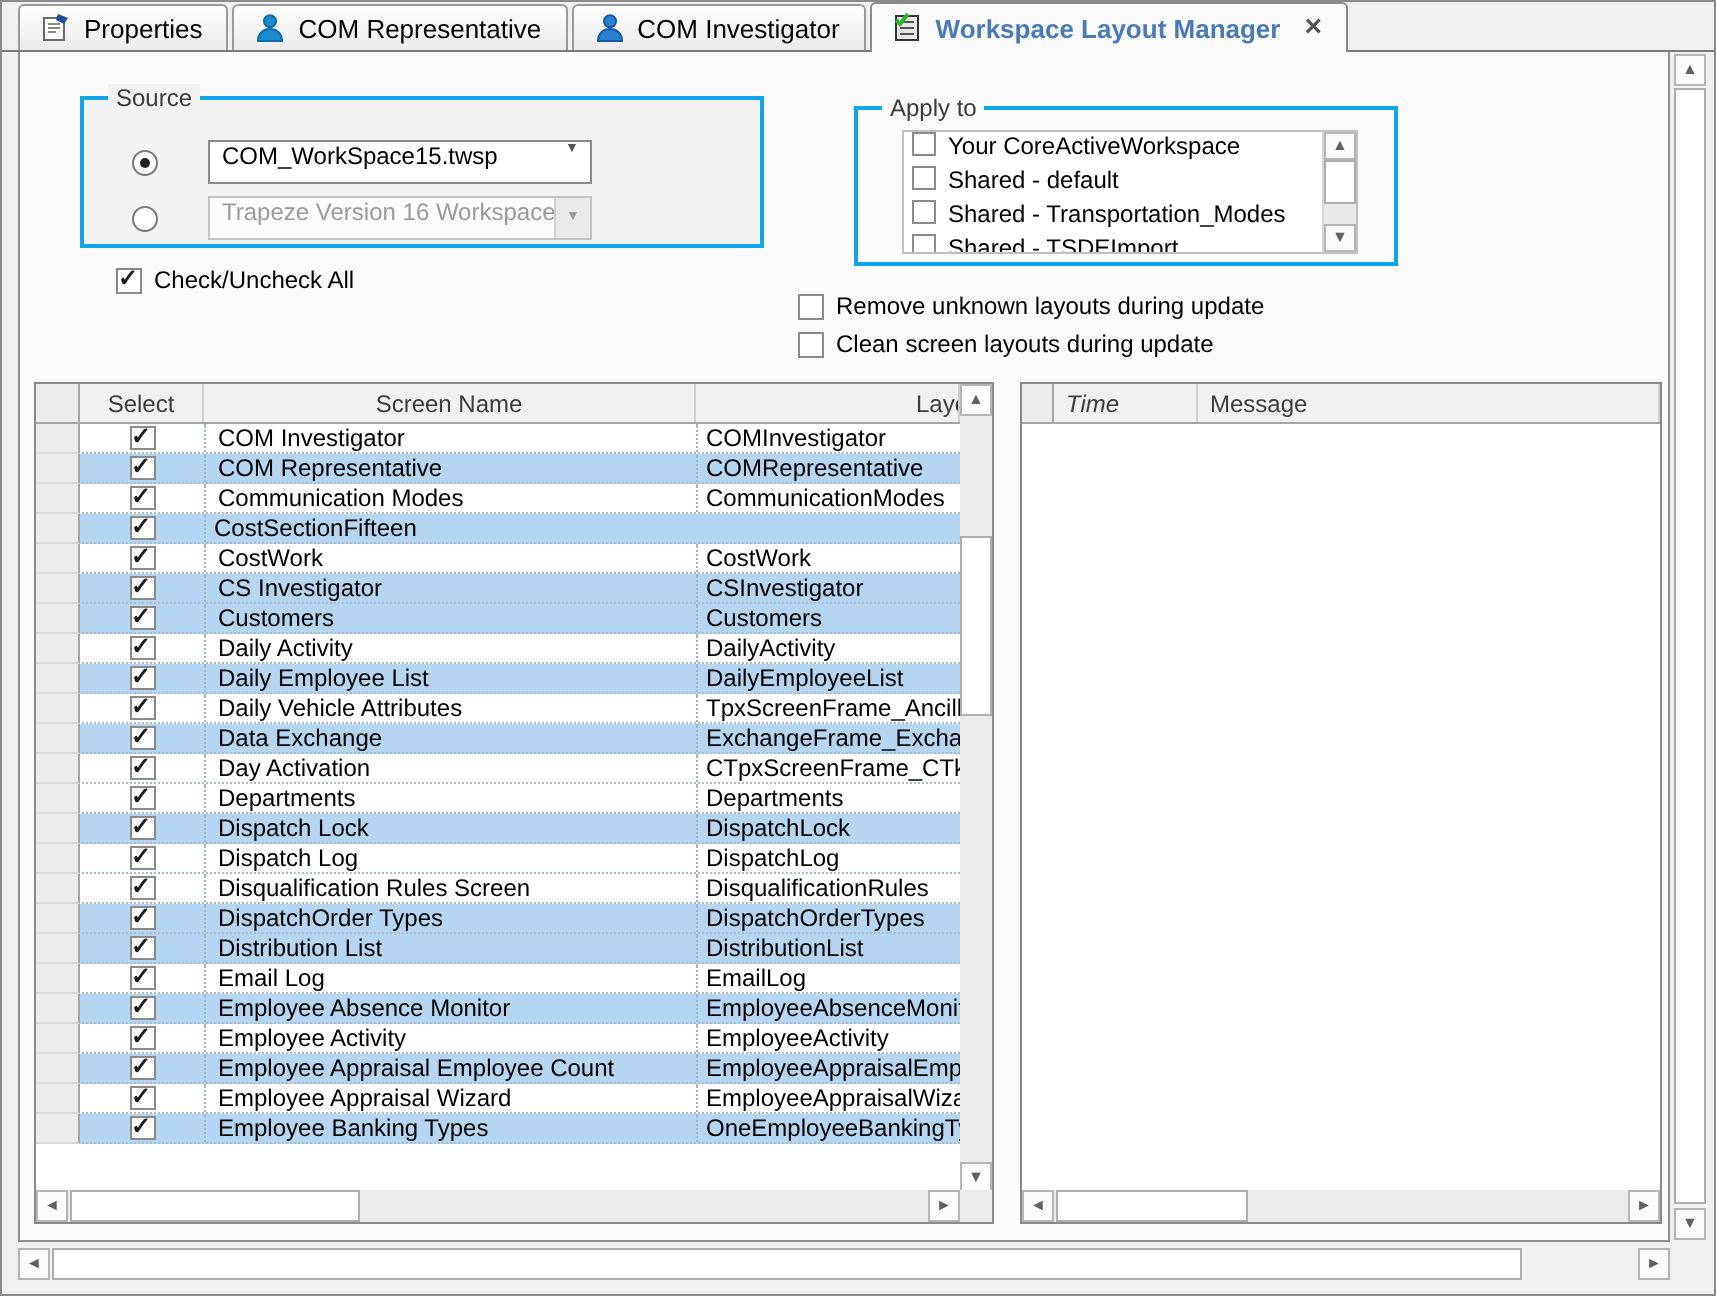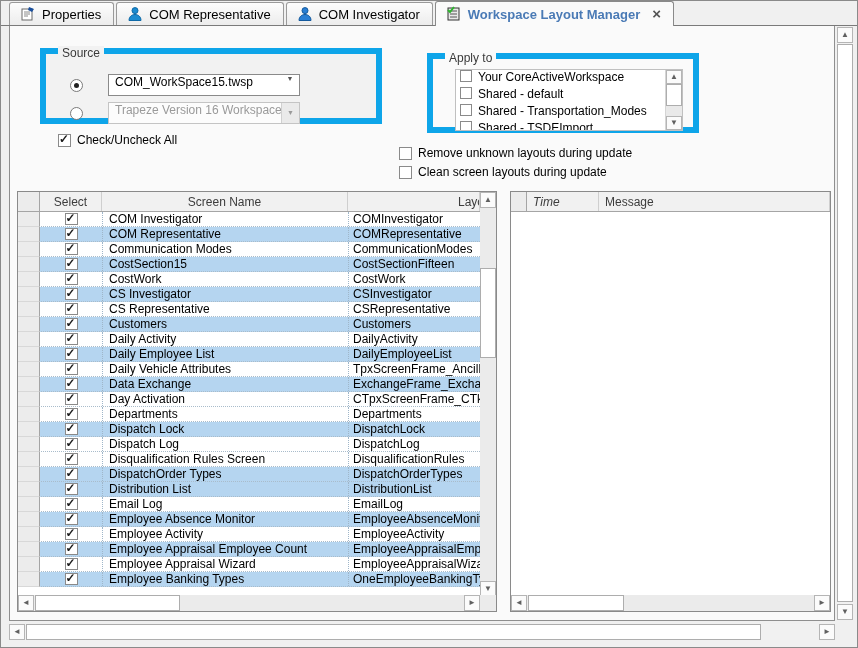--- a/index.html
+++ b/index.html
@@ -11,21 +11,21 @@
   #tabbar { position:absolute; left:0; top:0; width:100%; height:25px; background:#f0f0f0; border-bottom:1px solid #7a7a7a; display:flex; align-items:flex-end; padding-left:8px; }
   .tab { height:23px; display:flex; align-items:center; gap:6px; padding:0 12px 0 10px; border:1px solid #9a9a9a; border-bottom:none; border-radius:3px 3px 0 0; background:linear-gradient(#fdfdfd,#ececec); margin-right:2px; cursor:default; font-size:13px; }
   .tab.active { background:#fafafa; height:25px; margin-bottom:-1px; border-color:#8a8a8a; color:#4a7ab5; font-weight:bold; }
   .tab .ticon { width:16px; height:16px; display:inline-block; flex:0 0 16px; }
   .tab .close { color:#555; font-size:15px; font-weight:bold; margin-left:6px; line-height:12px; }
 
   
   #panel { position:absolute; left:8px; top:25px; width:826px; height:595px; background:#fafafa; border:1px solid #8f8f8f; border-top:none; }
 
   
-  .group { position:absolute; border:6px solid #0ea5e9; background:#f2f2f2; }
+  .group { position:absolute; border:2px solid #0ea5e9; background:#f2f2f2; }
   .group .glabel { position:absolute; top:-8px; left:12px; background:inherit; padding:0 4px; color:#3a3a3a; background:#f2f2f2; }
   #applyGroup { background:#fafafa; }
   #applyGroup .glabel { background:#fafafa; }
 
   .radio { width:13px; height:13px; border:1px solid #7a7a7a; border-radius:50%; background:#fff; display:inline-block; position:relative; }
   .radio.on::after { content:""; position:absolute; left:3px; top:3px; width:5px; height:5px; border-radius:50%; background:#222; }
 
   .cb { width:13px; height:13px; border:1px solid #8a8a8a; background:#fff; display:inline-block; position:relative; flex:0 0 13px; }
   .cb.on::after { content:"✓"; position:absolute; left:0px; top:-2px; font-size:12px; font-weight:bold; color:#1a1a1a; line-height:13px; }
 
@@ -208,46 +208,37 @@
               <span class="cb on"></span>
             </div>
             <div class="cname">Communication Modes</div>
             <div class="clay">CommunicationModes</div>
           </div>
           <div class="grow alt">
             <div class="gut"></div>
             <div class="csel">
               <span class="cb on"></span>
             </div>
-            <div class="cname">CostSection15</div>
             <div class="clay">CostSectionFifteen</div>
           </div>
           <div class="grow">
             <div class="gut"></div>
             <div class="csel">
               <span class="cb on"></span>
             </div>
             <div class="cname">CostWork</div>
             <div class="clay">CostWork</div>
           </div>
           <div class="grow alt">
             <div class="gut"></div>
             <div class="csel">
               <span class="cb on"></span>
             </div>
             <div class="cname">CS Investigator</div>
             <div class="clay">CSInvestigator</div>
-          </div>
-          <div class="grow">
-            <div class="gut"></div>
-            <div class="csel">
-              <span class="cb on"></span>
-            </div>
-            <div class="cname">CS Representative</div>
-            <div class="clay">CSRepresentative</div>
           </div>
           <div class="grow alt">
             <div class="gut"></div>
             <div class="csel">
               <span class="cb on"></span>
             </div>
             <div class="cname">Customers</div>
             <div class="clay">Customers</div>
           </div>
           <div class="grow">

